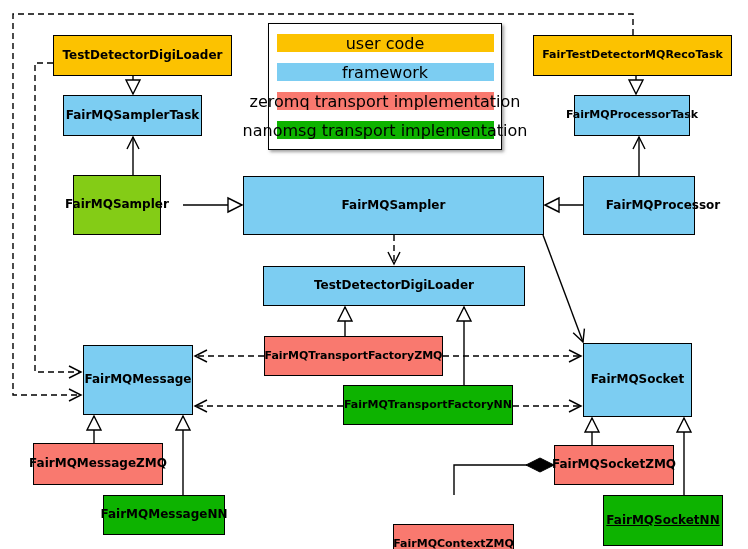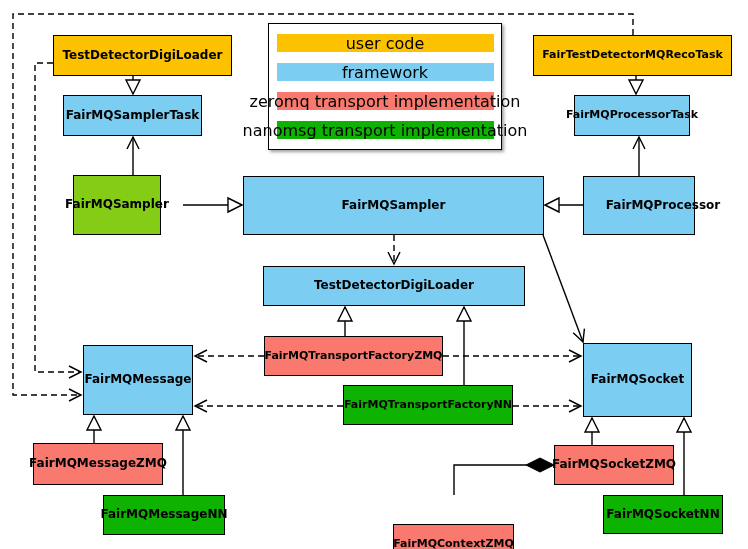--- a/index.html
+++ b/index.html
@@ -110,15 +110,15 @@
   <div class="box abstract" style="left: 583px; top: 343px; width: 109px; height: 74px; background-color: rgb(124, 205, 242);">FairMQSocket</div>
 
   <div class="box" style="left: 33px; top: 443px; width: 130px; height: 42px; background-color: rgb(249, 121, 111);">FairMQMessageZMQ</div>
 
   <div class="box" style="left: 103px; top: 495px; width: 122px; height: 40px; background-color: rgb(13, 179, 0);">FairMQMessageNN</div>
 
   <div class="box" style="left: 554px; top: 445px; width: 120px; height: 40px; background-color: rgb(249, 121, 111);">FairMQSocketZMQ</div>
 
   <div class="box small" style="left: 393px; top: 524px; width: 121px; height: 41px; background-color: rgb(249, 121, 111);">FairMQContextZMQ</div>
 
-  <div class="box" style="left: 603px; top: 495px; width: 120px; height: 39px; background-color: rgb(13, 179, 0);">FairMQSocketNN</div>
+  <div class="box" style="left: 603px; top: 495px; width: 120px; height: 51px; background-color: rgb(13, 179, 0); text-decoration: underline;">FairMQSocketNN</div>
 
 </div>
 
 </body></html>

